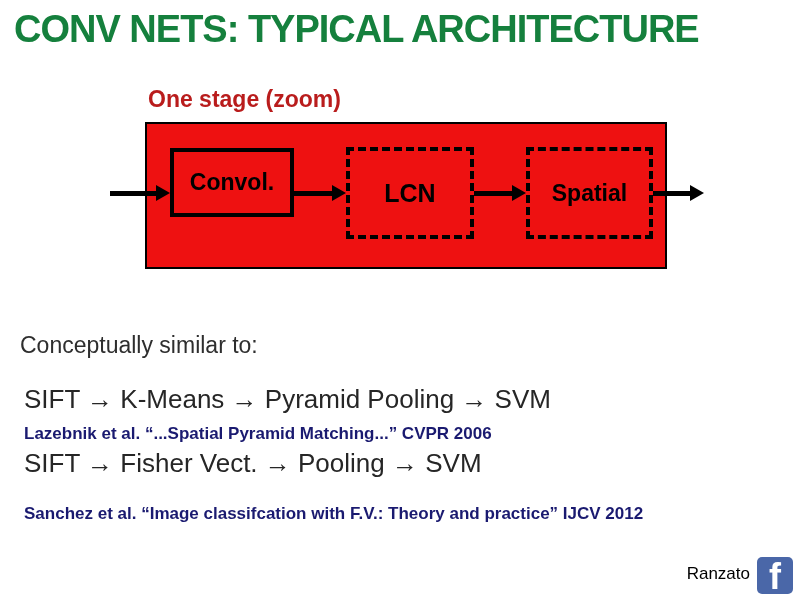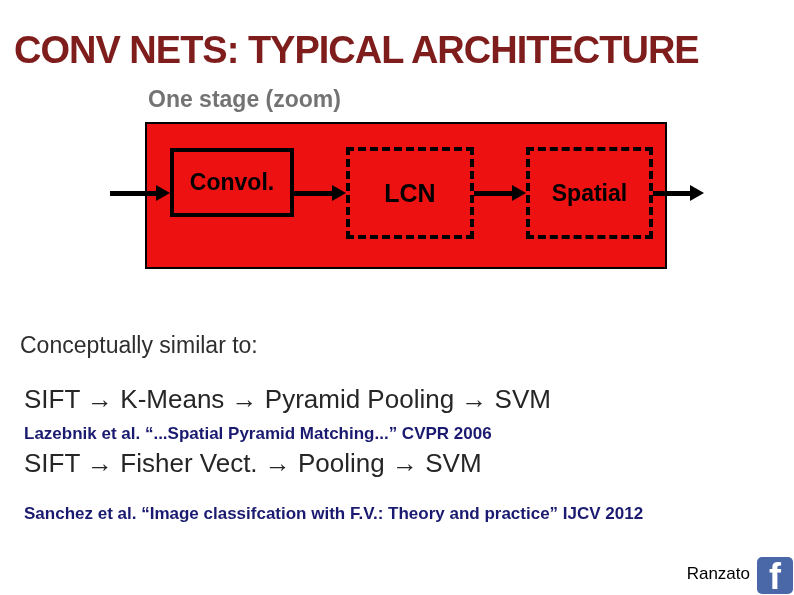--- a/index.html
+++ b/index.html
@@ -7,31 +7,31 @@
     width: 794px; height: 595px;
     background: #ffffff;
     font-family: "Liberation Sans", sans-serif;
     position: relative;
     overflow: hidden;
   }
   .abs { position: absolute; }
 
   
   .slide-title {
-    left: 14px; top: 29px; width: 770px;
+    left: 14px; top: 8px; width: 770px;
     font-size: 38px; font-weight: bold;
-    color: #7f1d1d; letter-spacing: -1px;
+    color: #15803d; letter-spacing: -1px;
     white-space: nowrap;
   }
 
   
   .diagram-heading {
     left: 148px; top: 86px;
     font-size: 23px; font-weight: bold;
-    color: #737373;
+    color: #b91c1c;
   }
 
   
   .stage-panel {
     left: 145px; top: 122px;
     width: 518px; height: 143px;
     background: #EE1111;
     border: 2px solid #000;
   }
 

